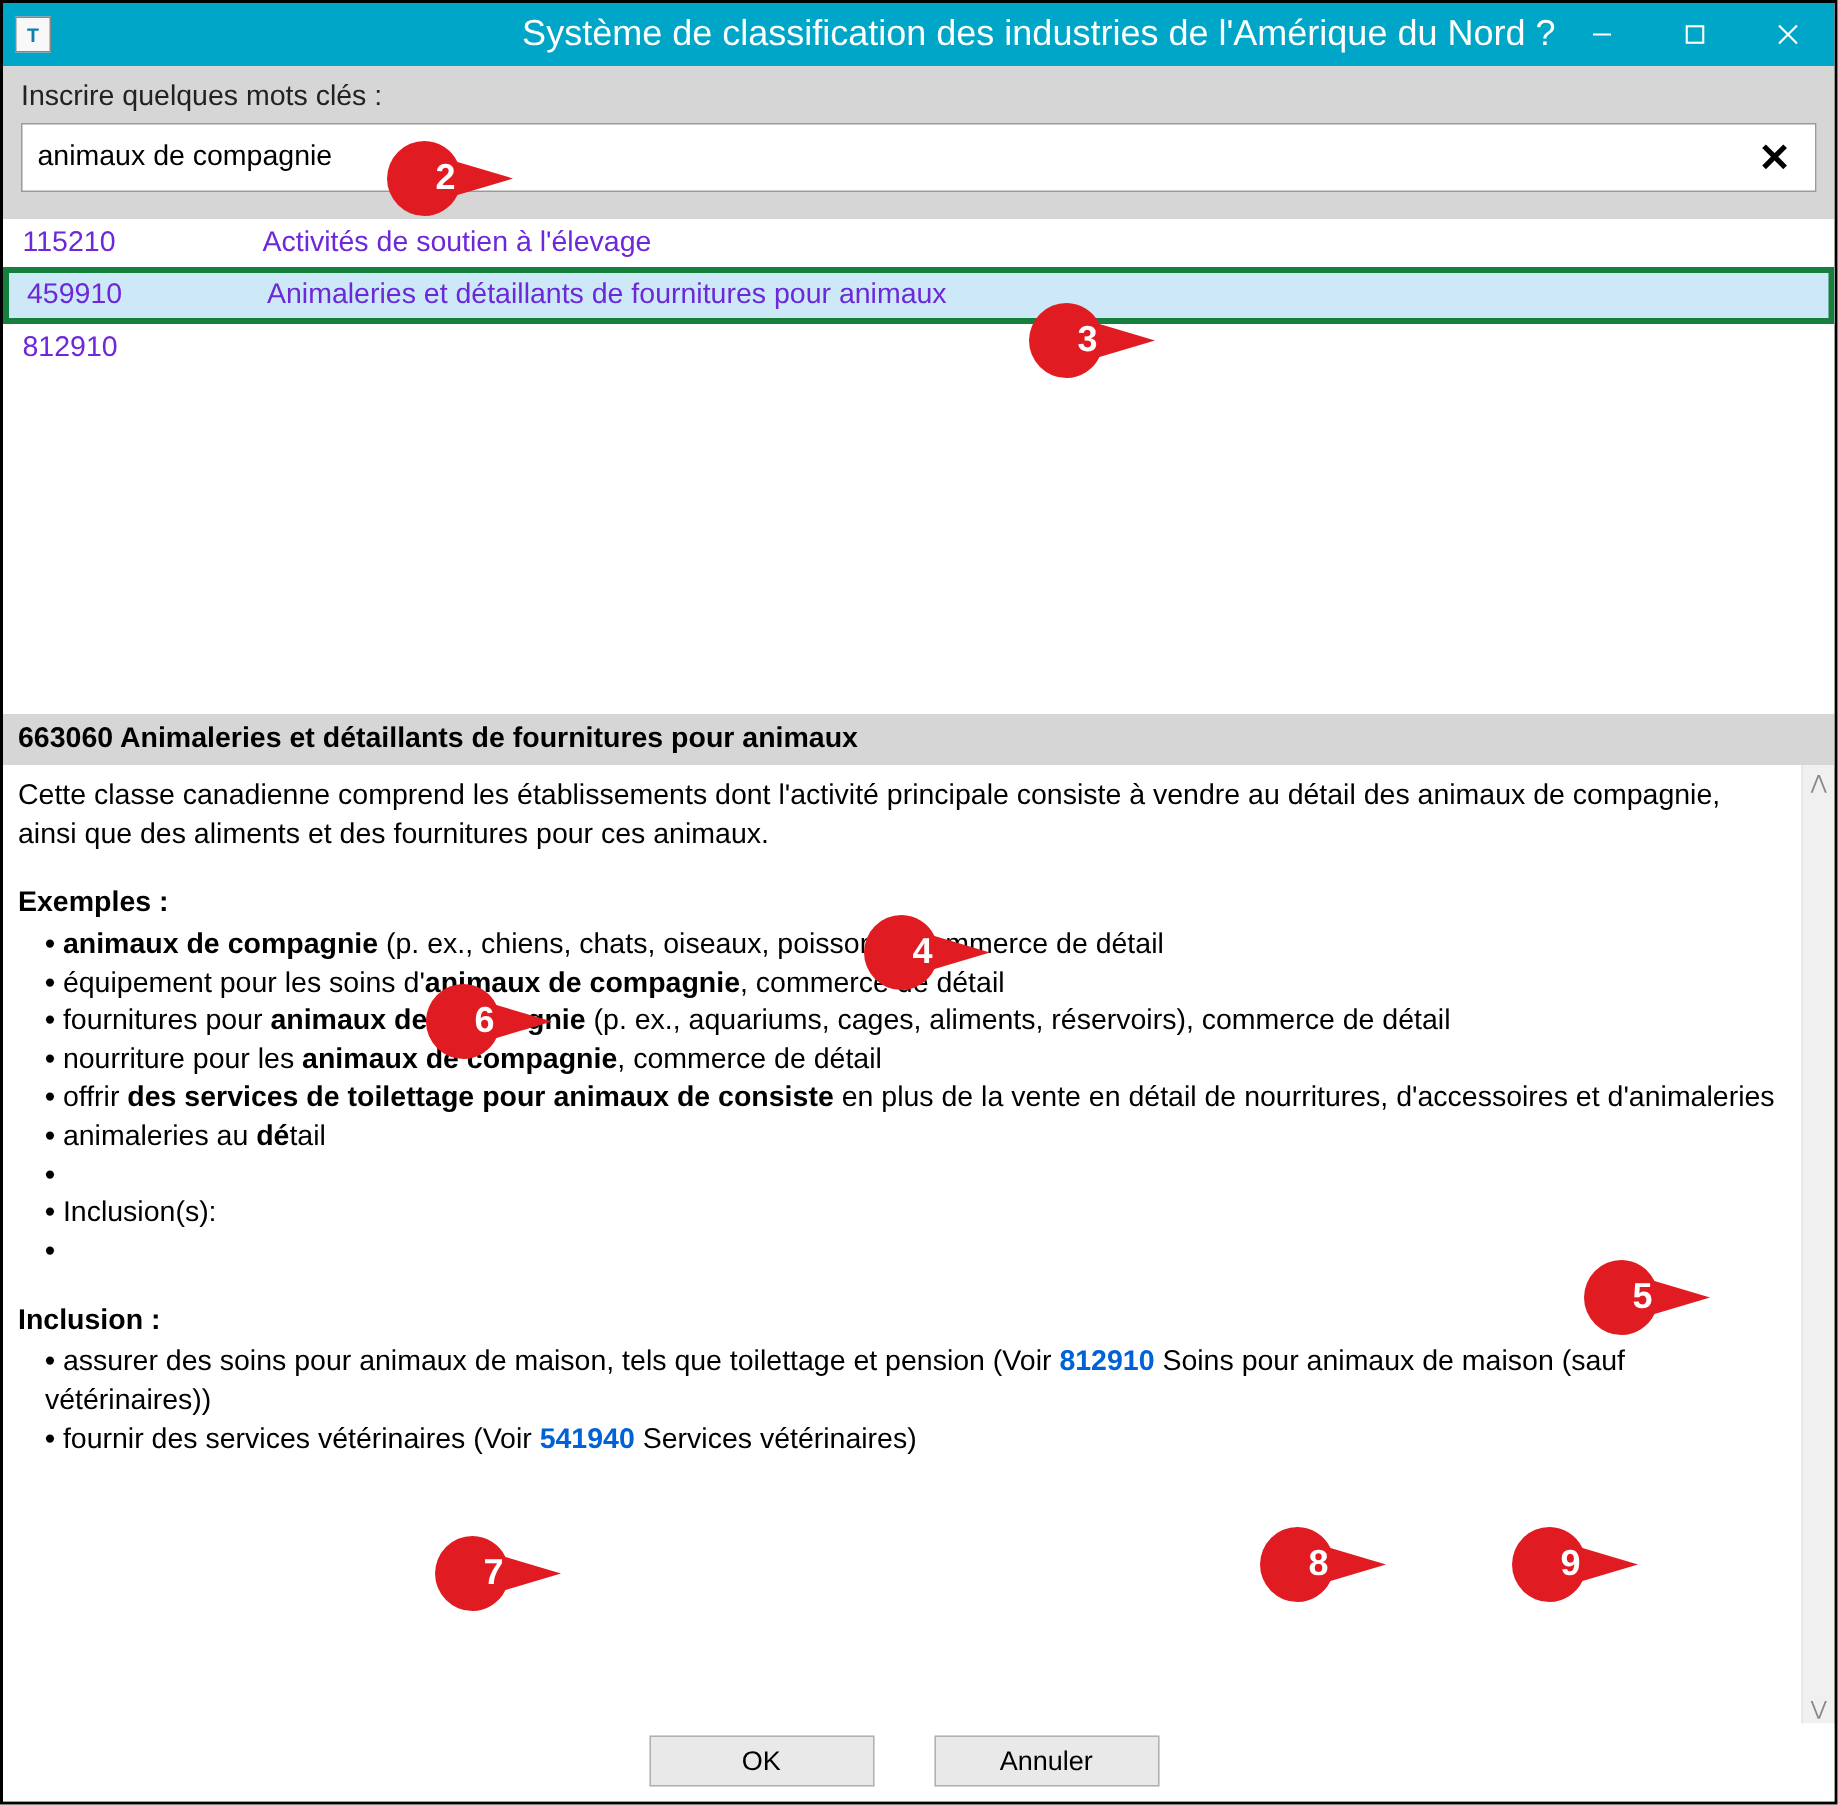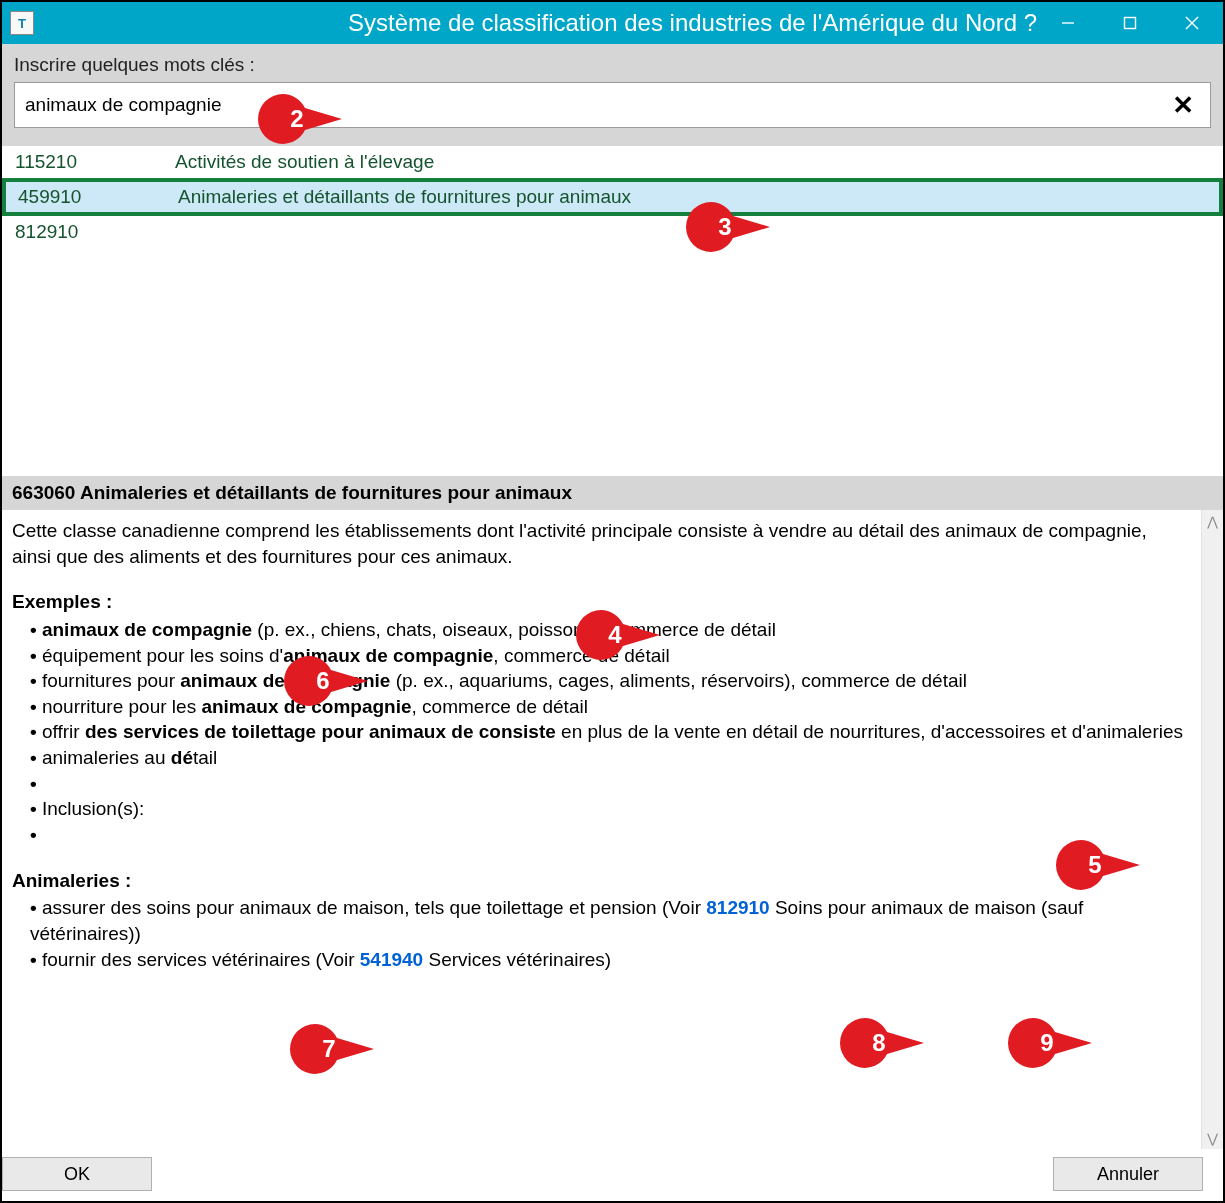--- a/index.html
+++ b/index.html
@@ -71,21 +71,21 @@
   .results {
     flex-shrink: 0;
     background: #fff;
     height: 330px;
     overflow: auto;
   }
   .result-row {
     display: flex;
     padding: 4px 12px;
     font-size: 19px;
-    color: #14532d;
+    color: #6d28d9;
     cursor: pointer;
     border: 1px solid transparent;
   }
   .result-row .code { width: 160px; }
   .result-row.selected {
     background: #cde8f6;
     border: 4px solid #15803d;
   }
 
   .detail-header {
@@ -122,21 +122,21 @@
     border-left: 1px solid #e4e4e4;
   }
   .scrollbar .arrow {
     height: 22px; display:flex; align-items:center; justify-content:center;
     color: #888; font-size: 13px; cursor: pointer;
   }
   .scrollbar .track { flex: 1; }
 
   .button-bar {
     display: flex;
-    justify-content: space-between;
+    justify-content: center;
     gap: 40px;
     padding: 8px 20px 10px 0;
     flex-shrink: 0;
     background: #fff;
   }
   .button-bar button {
     width: 150px; height: 34px;
     font-size: 18px;
     background: #e9e9e9;
     border: 1px solid #b0b0b0;
@@ -224,21 +224,21 @@
           <li><span class="match">animaux de compagnie</span> (p. ex., chiens, chats, oiseaux, poissons), commerce de détail</li>
           <li>équipement pour les soins d'<span class="match">animaux de compagnie</span>, commerce de détail</li>
           <li>fournitures pour <span class="match">animaux de compagnie</span> (p. ex., aquariums, cages, aliments, réservoirs), commerce de détail</li>
           <li>nourriture pour les <span class="match">animaux de compagnie</span>, commerce de détail</li>
           <li>offrir <span class="match">des services de toilettage pour animaux de consiste</span> en plus de la vente en détail de nourritures, d'accessoires et d'animaleries</li>
           <li>animaleries au <span class="match">dé</span>tail</li>
           <li></li>
           <li>Inclusion(s):</li>
           <li></li>
         </ul>
-        <h4>Animaleries :</h4>
+        <h4>Inclusion :</h4>
         <ul>
           <li>assurer des soins pour animaux de maison, tels que toilettage et pension (Voir <a class="codelink" href="#">812910</a> Soins pour animaux de maison (sauf vétérinaires))</li>
           <li>fournir des services vétérinaires (Voir <a class="codelink" href="#">541940</a> Services vétérinaires)</li>
         </ul>
       </div>
     <div class="scrollbar">
       <div class="arrow">⋀</div>
       <div class="track"></div>
       <div class="arrow">⋁</div>
     </div>

